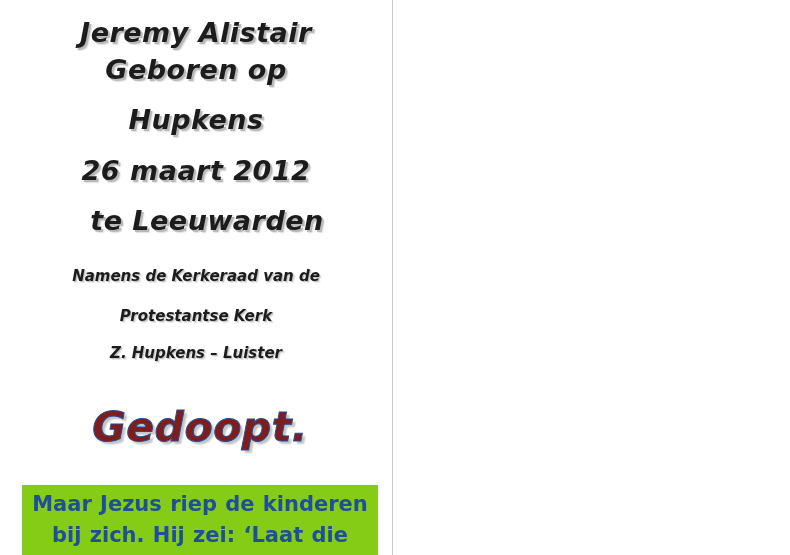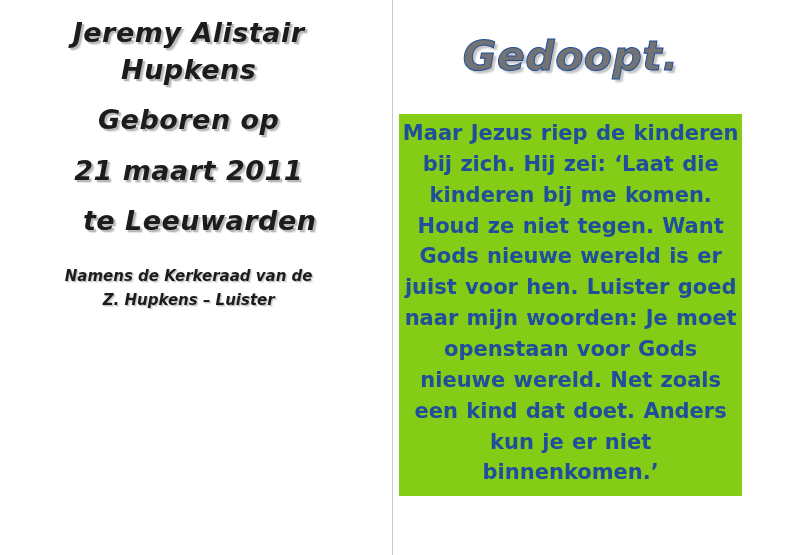--- a/index.html
+++ b/index.html
@@ -11,21 +11,21 @@
     height: 555px;
     background: #ffffff;
     font-family: "Liberation Sans", sans-serif;
     overflow: hidden;
   }
   .page {
     position: relative;
     width: 762px;
     height: 555px;
     display: flex;
-    flex-direction: row;
+    flex-direction: column;
   }
 
   
   .left-col {
     width: 392px;
     height: 555px;
     position: relative;
     padding-top: 16px;
     box-sizing: border-box;
     text-align: center;
@@ -68,39 +68,39 @@
     font-family: "DejaVu Sans", sans-serif;
     font-weight: bold;
     font-style: italic;
     font-size: 15px;
     color: #1c1c1c;
     line-height: 1.5;
     text-shadow: 1px 1px 0 #c4c4c4, 2px 2px 1px #e6e6e6;
     margin: 0 0 7px 0;
     padding: 0 14px;
   }
-  .small-line.s1 { margin-bottom: 2px; text-align: center; }
+  .small-line.s1 { margin-bottom: 18px; text-align: center; }
   .small-line.s2 { margin-bottom: 14px; }
   .small-line.s3 { margin-bottom: 14px; }
 
   
   .right-col {
     width: 398px;
     height: 555px;
     box-sizing: border-box;
     padding: 22px 20px 0 22px;
     text-align: center;
     position: relative;
   }
   .headline {
     font-family: "DejaVu Sans", sans-serif;
     font-weight: bold;
     font-style: italic;
     font-size: 41px;
-    color: #737373;
+    color: #7f1d1d;
     -webkit-text-stroke: 1px #1f4e9c;
     letter-spacing: 0.5px;
     text-shadow: 3px 3px 2px #c3c3c3;
     margin: 10px 0 34px 0;
   }
   .verse {
     font-family: "DejaVu Sans", sans-serif;
     font-weight: bold;
     font-size: 21px;
     line-height: 1.47;
@@ -112,26 +112,27 @@
     word-spacing: 1px;
   }
 </style>
 </head>
 <body>
 
 <div class="page">
 
   <div class="left-col">
     <p class="name-line l1">Jeremy Alistair</p>
+    <p class="name-line l4">Geboren op</p>
     <p class="name-line l3">Hupkens</p>
-    <p class="name-line l4">Geboren op</p>
-    <p class="name-line l5">21 maart 2011</p>
+    <p class="name-line l5">26 maart 2012</p>
     <p class="name-line l6">te Leeuwarden</p>
 
     <p class="small-line s1">Namens de Kerkeraad van de</p>
+    <p class="small-line s2">Protestantse Kerk</p>
     <p class="small-line s4">Z. Hupkens – Luister</p>
   </div>
 
   <div class="divider"></div>
 
   <div class="right-col">
     <h1 class="headline">Gedoopt.</h1>
     <p class="verse">Maar Jezus riep de kinderen bij zich. Hij zei: ‘Laat die kinderen bij me komen. Houd ze niet tegen. Want Gods nieuwe wereld is er juist voor hen. Luister goed naar mijn woorden: Je moet openstaan voor Gods nieuwe wereld. Net zoals een kind dat doet. Anders kun je er niet binnenkomen.’</p>
   </div>
 

